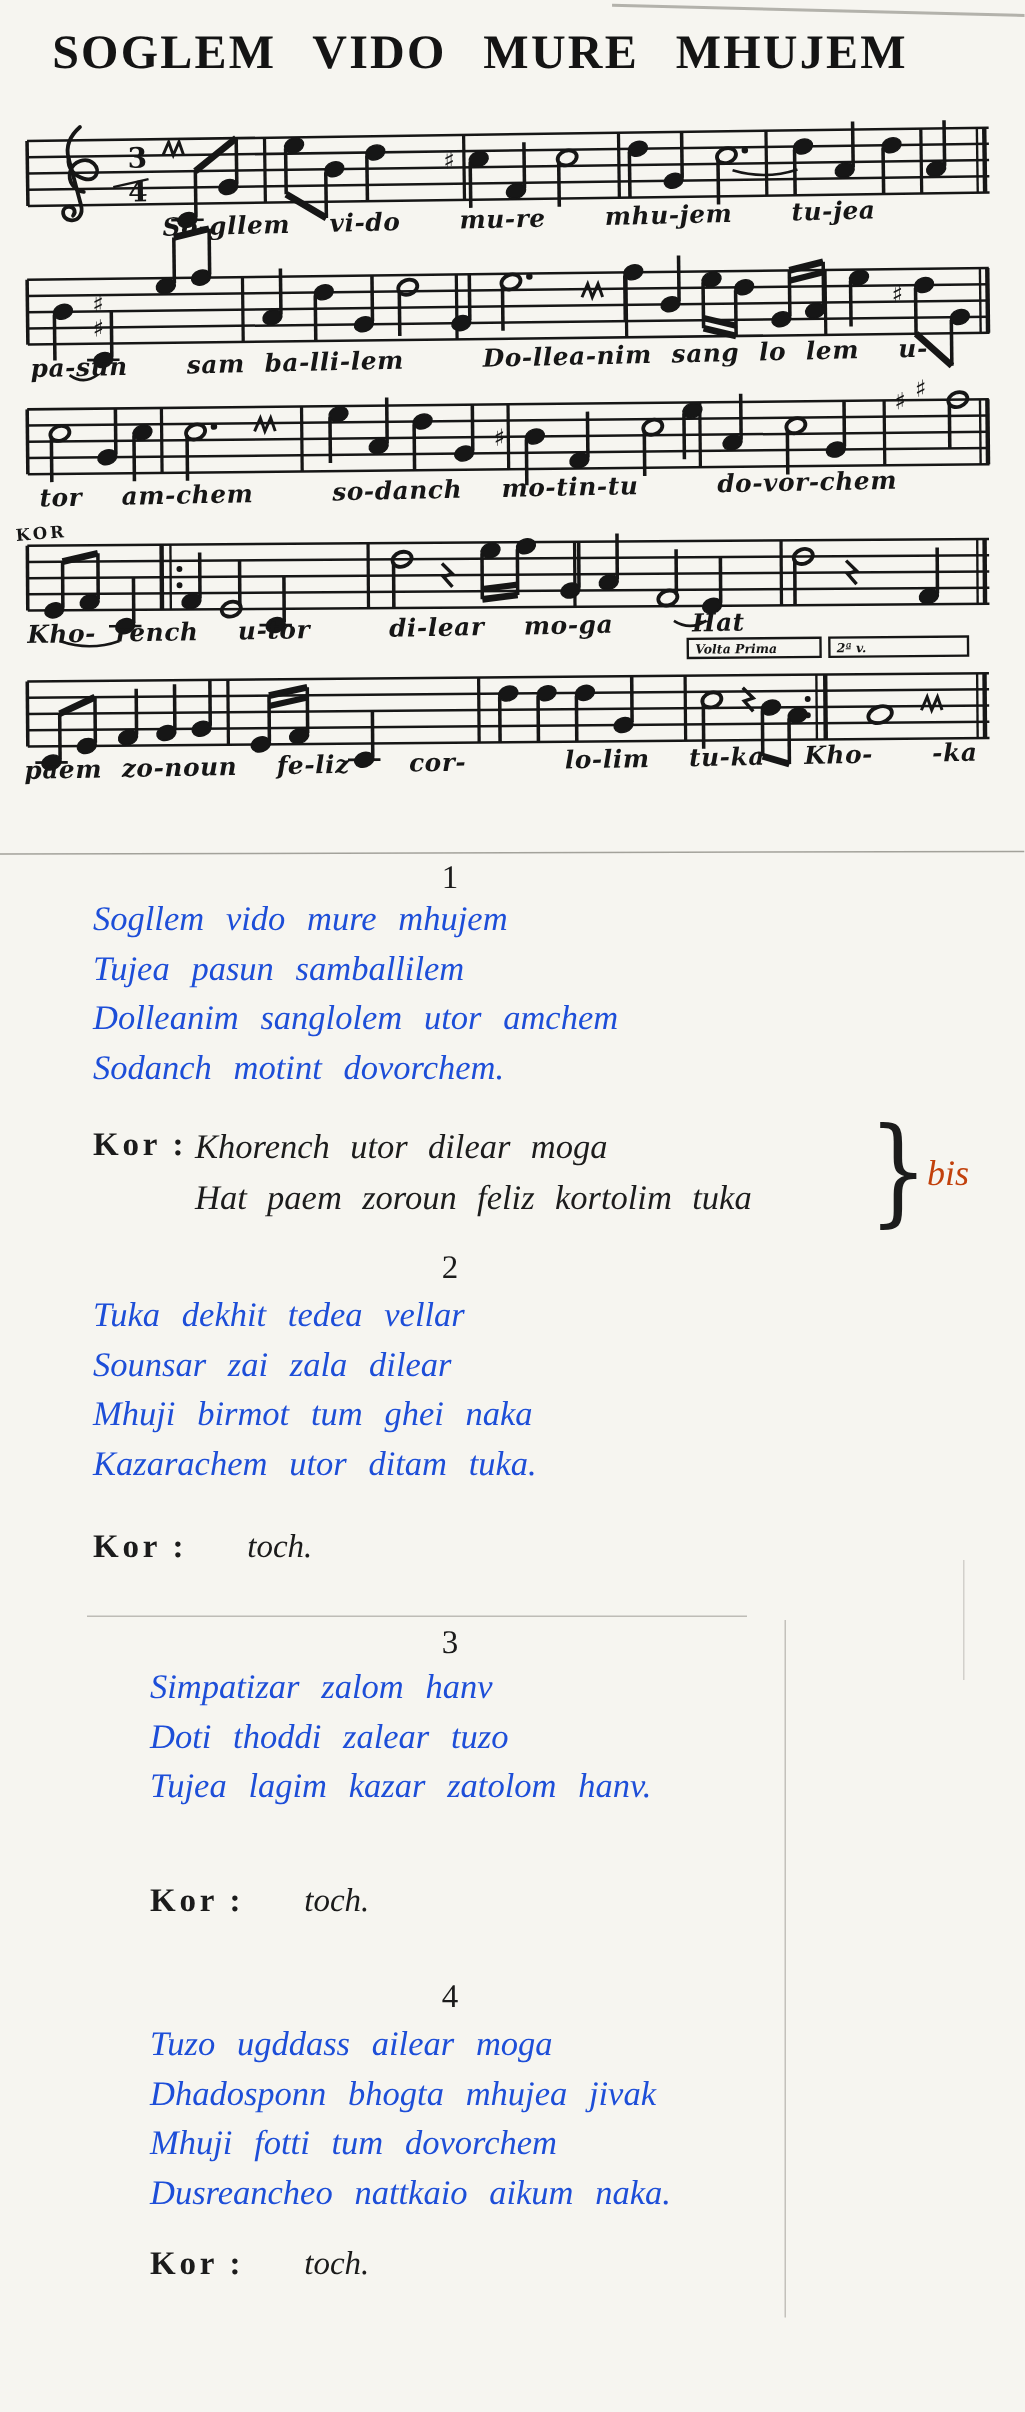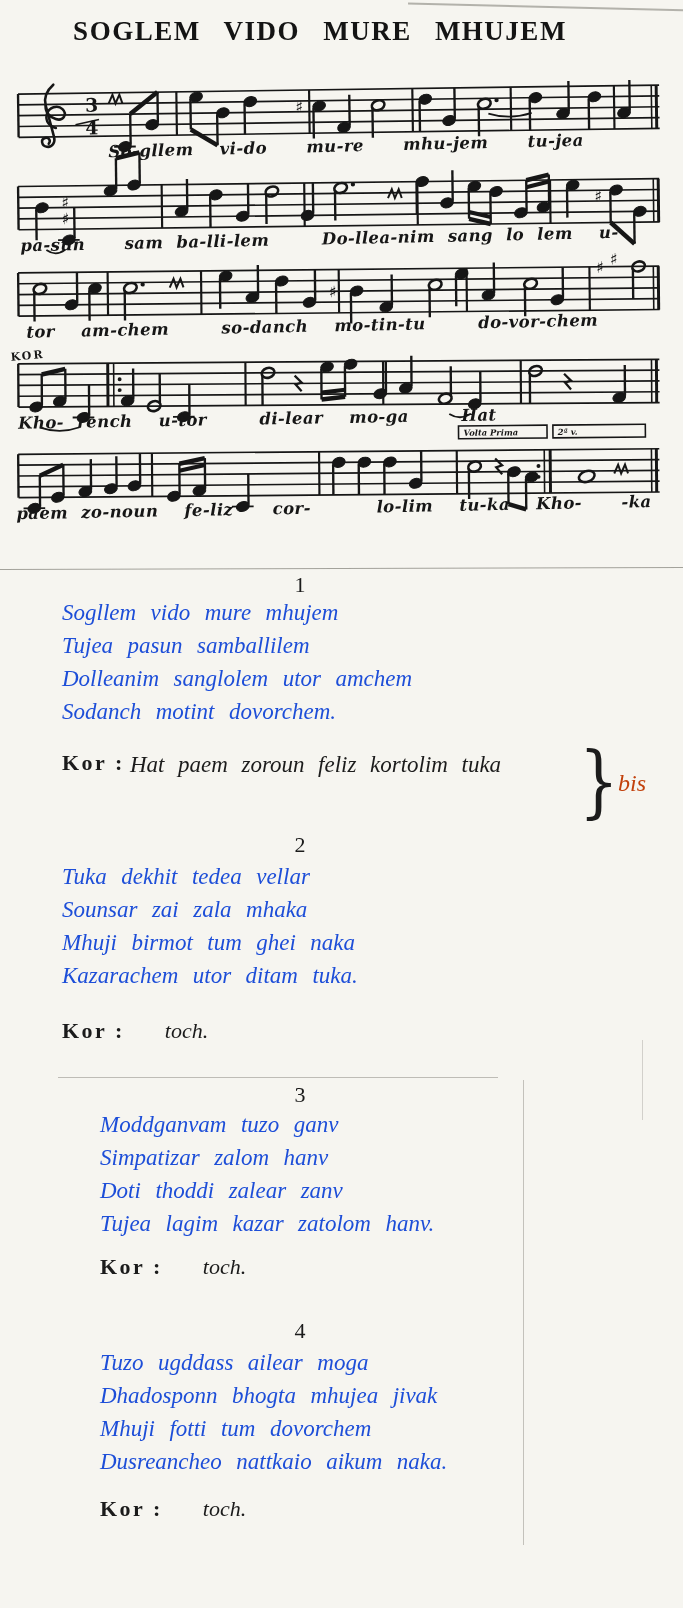--- a/index.html
+++ b/index.html
@@ -12,21 +12,21 @@
   
   .artifact{position:absolute;background:#8f8d86;pointer-events:none;}
   .a-top{top:6px;left:408px;width:280px;height:2px;transform:rotate(1.4deg);opacity:.65;}
   .a-mid{top:568px;left:0;width:683px;height:1px;transform:rotate(-.15deg);opacity:.8;}
   .a-box-h{top:1077px;left:58px;width:440px;height:1px;opacity:.55;}
   .a-box-v{top:1080px;left:523px;width:1px;height:465px;opacity:.5;}
   .a-box-v2{top:1040px;left:642px;width:1px;height:80px;opacity:.35;}
 
   .title{
     position:absolute;top:16px;left:0;width:640px;text-align:center;
-    font-size:27px;font-weight:700;letter-spacing:1.5px;word-spacing:15px;
+    font-size:32px;font-weight:700;letter-spacing:1.5px;word-spacing:15px;
     color:#141414;
   }
   
   #score{position:absolute;top:78px;left:0;width:683px;height:505px;}
   .staff-unit{position:absolute;left:0;width:683px;height:118px;}
   .staff-unit svg{position:absolute;left:14px;top:0;overflow:visible;}
   .su1{top:-16px;transform:rotate(-0.8deg);}
   .su2{top:77px; transform:rotate(-0.7deg);}
   .su3{top:164px;transform:rotate(-0.6deg);}
   .su4{top:256px;transform:rotate(-0.4deg);}
@@ -382,42 +382,42 @@
   <div>Sogllem vido mure mhujem</div>
   <div>Tujea pasun samballilem</div>
   <div>Dolleanim sanglolem utor amchem</div>
   <div>Sodanch motint dovorchem.</div>
 </div>
 
 <div class="kor-row" style="top:750px;left:62px">
   <span class="kor-word">Kor :</span>
 </div>
 <div class="chorus-lines">
+  <div>Khorench utor dilear moga</div>
   <div>Hat paem zoroun feliz kortolim tuka</div>
 </div>
 <div class="brace">}</div>
 <div class="bis">bis</div>
 
 <div class="vnum" style="top:832px">2</div>
 <div class="verse" style="top:860px;left:62px">
   <div>Tuka dekhit tedea vellar</div>
-  <div>Sounsar zai zala mhaka</div>
+  <div>Sounsar zai zala dilear</div>
   <div>Mhuji birmot tum ghei naka</div>
   <div>Kazarachem utor ditam tuka.</div>
 </div>
 
 <div class="kor-row" style="top:1018px;left:62px">
   <span class="kor-word">Kor :</span><span class="toch">toch.</span>
 </div>
 
 <div class="vnum" style="top:1082px">3</div>
 <div class="verse" style="top:1108px;left:100px">
-  <div>Moddganvam tuzo ganv</div>
   <div>Simpatizar zalom hanv</div>
-  <div>Doti thoddi zalear zanv</div>
+  <div>Doti thoddi zalear tuzo</div>
   <div>Tujea lagim kazar zatolom hanv.</div>
 </div>
 
 <div class="kor-row" style="top:1254px;left:100px">
   <span class="kor-word">Kor :</span><span class="toch">toch.</span>
 </div>
 
 <div class="vnum" style="top:1318px">4</div>
 <div class="verse" style="top:1346px;left:100px">
   <div>Tuzo ugddass ailear moga</div>

